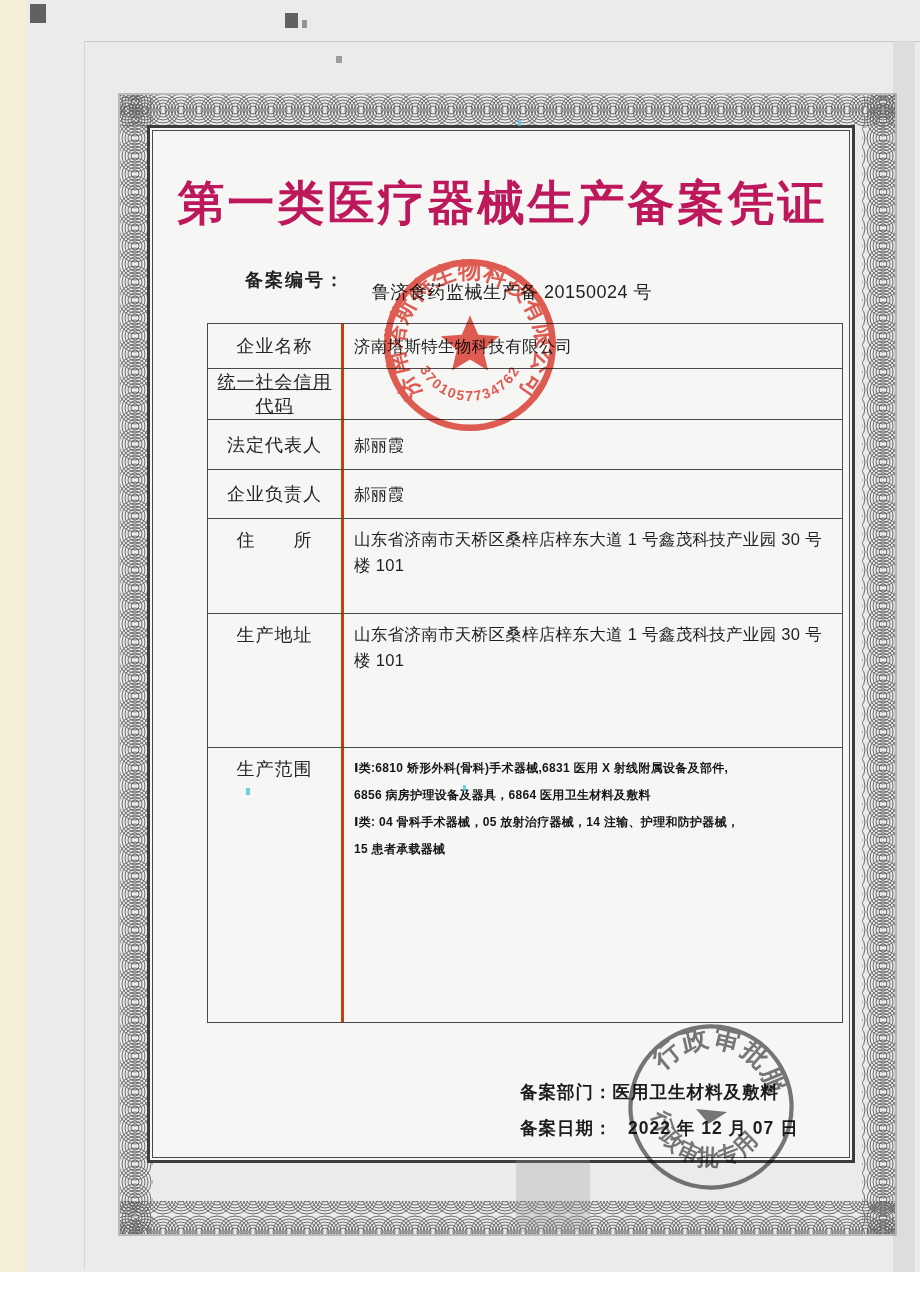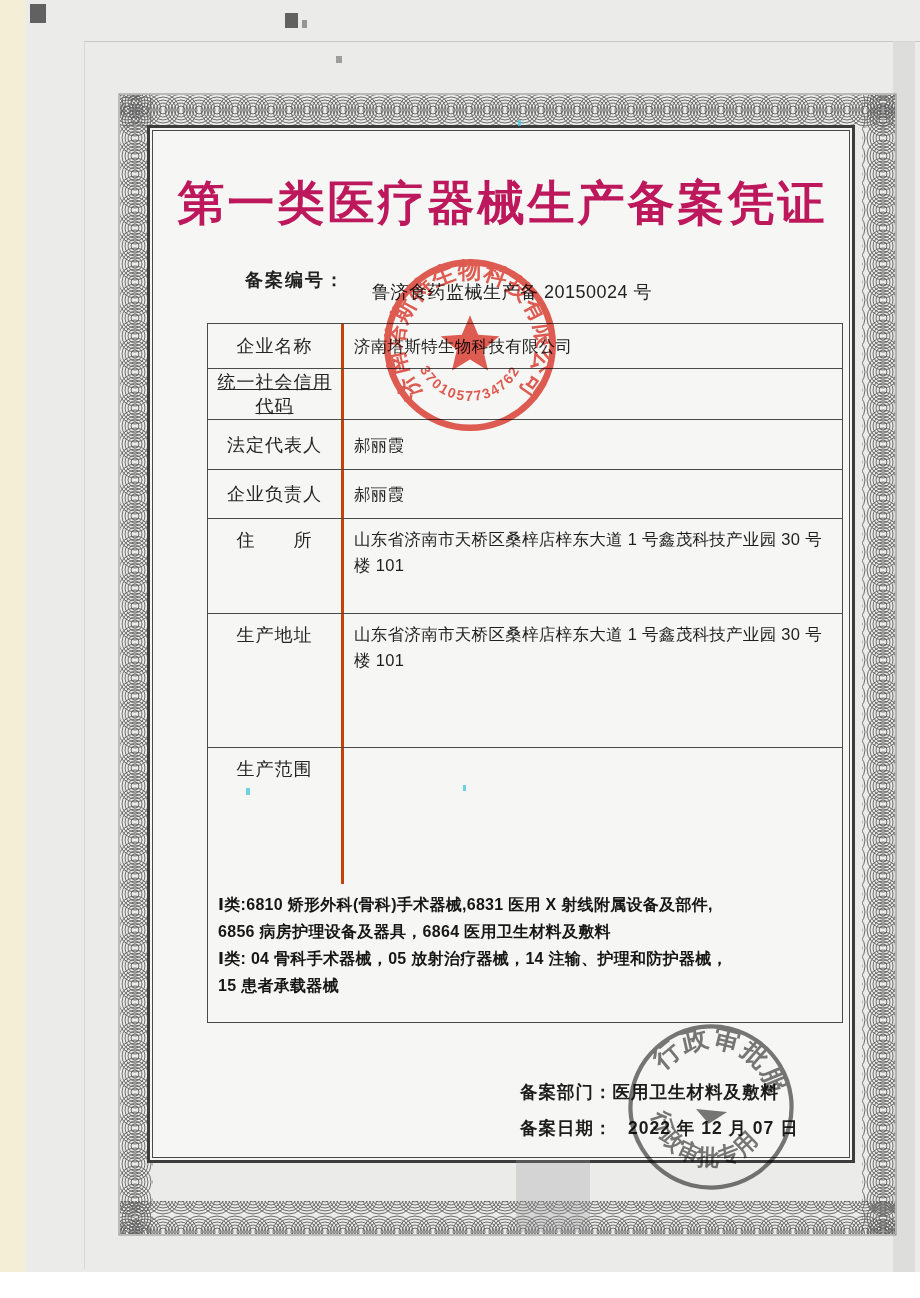--- a/index.html
+++ b/index.html
@@ -37,24 +37,24 @@
   .tlabel{
     width:136px;flex:0 0 136px;border-right:3px solid #c2410c;box-sizing:border-box;
     display:flex;align-items:center;justify-content:center;
     font-size:18px;color:#252525;letter-spacing:1px;text-align:center;padding:0 4px;
   }
   .tvalue{
     flex:1;box-sizing:border-box;padding:0 6px 0 10px;display:flex;align-items:center;
     font-size:16.5px;color:#1f1f1f;letter-spacing:.3px;line-height:26px;
   }
   .r0{height:44px;} .r1{height:50px;text-decoration:underline;} .r2{height:49px;} .r3{height:48px;}
-  .r4{height:94px;} .r5{height:133px;} .r6{height:274px;flex-direction:column;}
+  .r4{height:94px;} .r5{height:133px;} .r6{height:274px;}
   .top-align .tlabel{align-items:flex-start;padding-top:9px;}
   .top-align .tvalue{align-items:flex-start;padding-top:7px;}
-  .scope .tvalue{white-space:pre-line;font-weight:700;font-size:16px;line-height:27px;color:#161616;}
+  .scope .tvalue{white-space:pre-line;font-weight:700;font-size:12px;line-height:27px;color:#161616;}
   
   .footer-line{font-size:17.5px;font-weight:700;color:#1c1c1c;letter-spacing:1px;}
   .dept{left:520px;top:1080px;}
   .date-label{left:520px;top:1116px;}
   .date-value{left:628px;top:1116px;font-weight:700;}
   
   .stamp{mix-blend-mode:multiply;}
   
   .speck{background:#3f3f3f;opacity:.8;}
   .cyan{background:#49c8e0;opacity:.8;}

